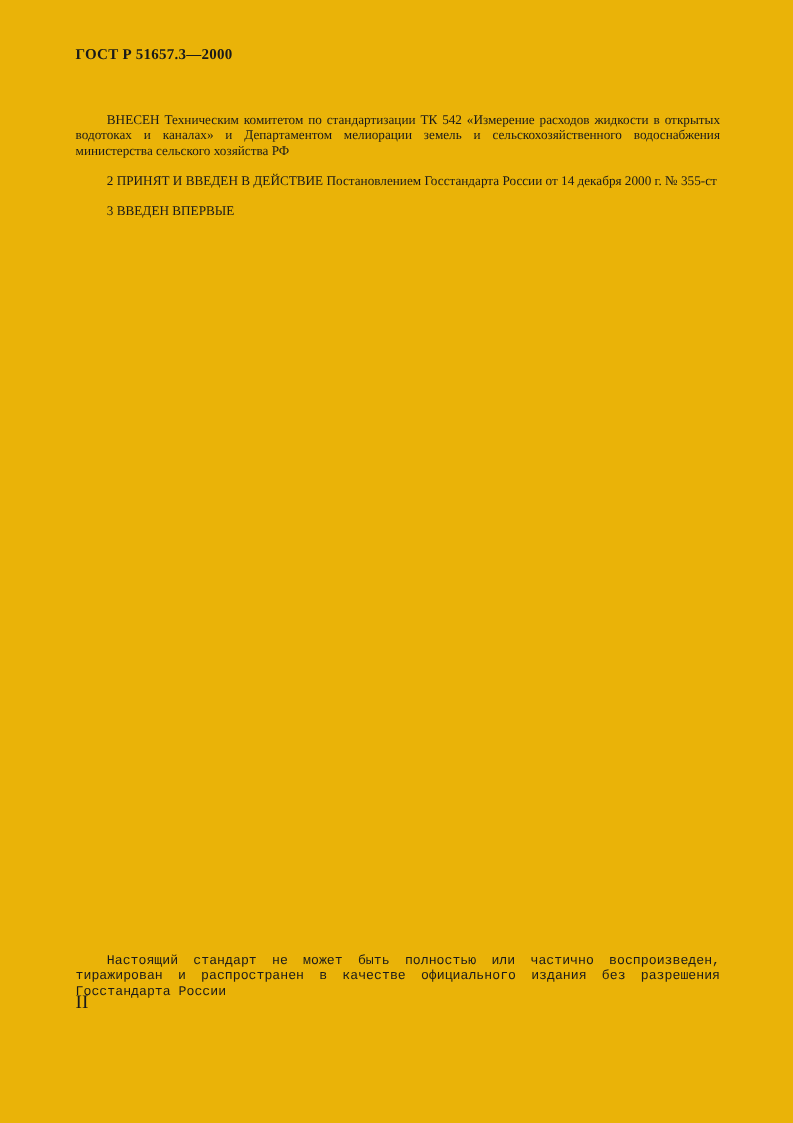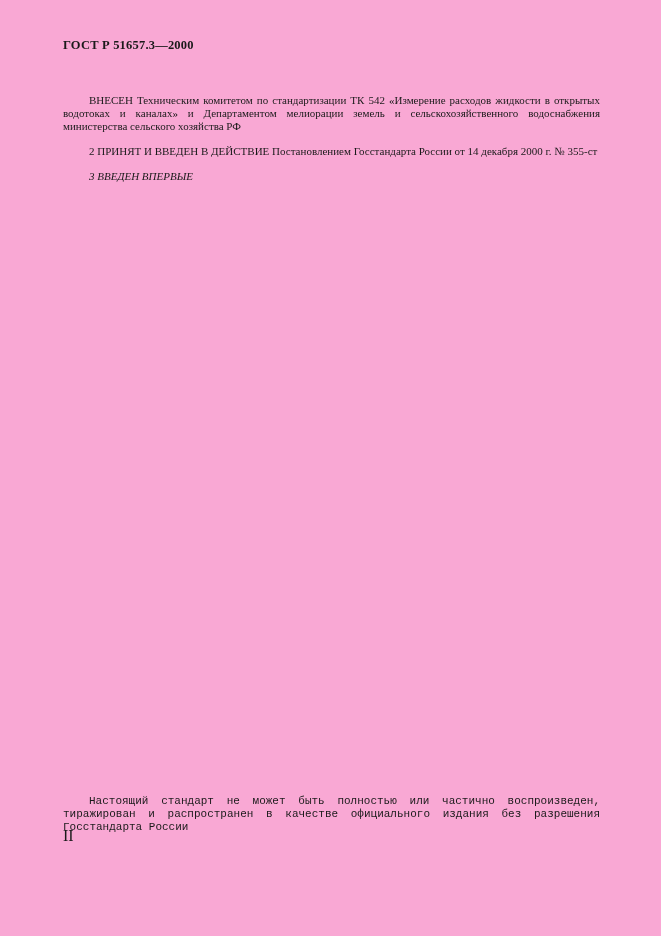--- a/index.html
+++ b/index.html
@@ -15,21 +15,21 @@
     color: #1a1a1a;
     overflow: hidden;
   }
 
   .page {
     position: absolute;
     left: 0;
     top: 0;
     width: 661px;
     height: 936px;
-    background: #f9a8d4;
+    background: #eab308;
   }
 
   
   .doc-header {
     position: absolute;
     left: 63px;
     top: 38px;
     font-size: 12.5px;
     font-weight: bold;
     letter-spacing: 0.2px;
@@ -56,21 +56,20 @@
     text-align: justify;
     text-justify: inter-word;
     font-size: 11px;
     line-height: 13.2px;
     margin: 0 0 11.5px 0;
     text-indent: 26px;
     hyphens: none;
   }
   .para:last-child {
     margin-bottom: 16px;
-    font-style: italic;
   }
 
   .copyright-line {
     position: absolute;
     left: 63px;
     top: 761px;
     width: 537px;
     text-align: right;
     font-size: 11px;
     line-height: 13.2px;

